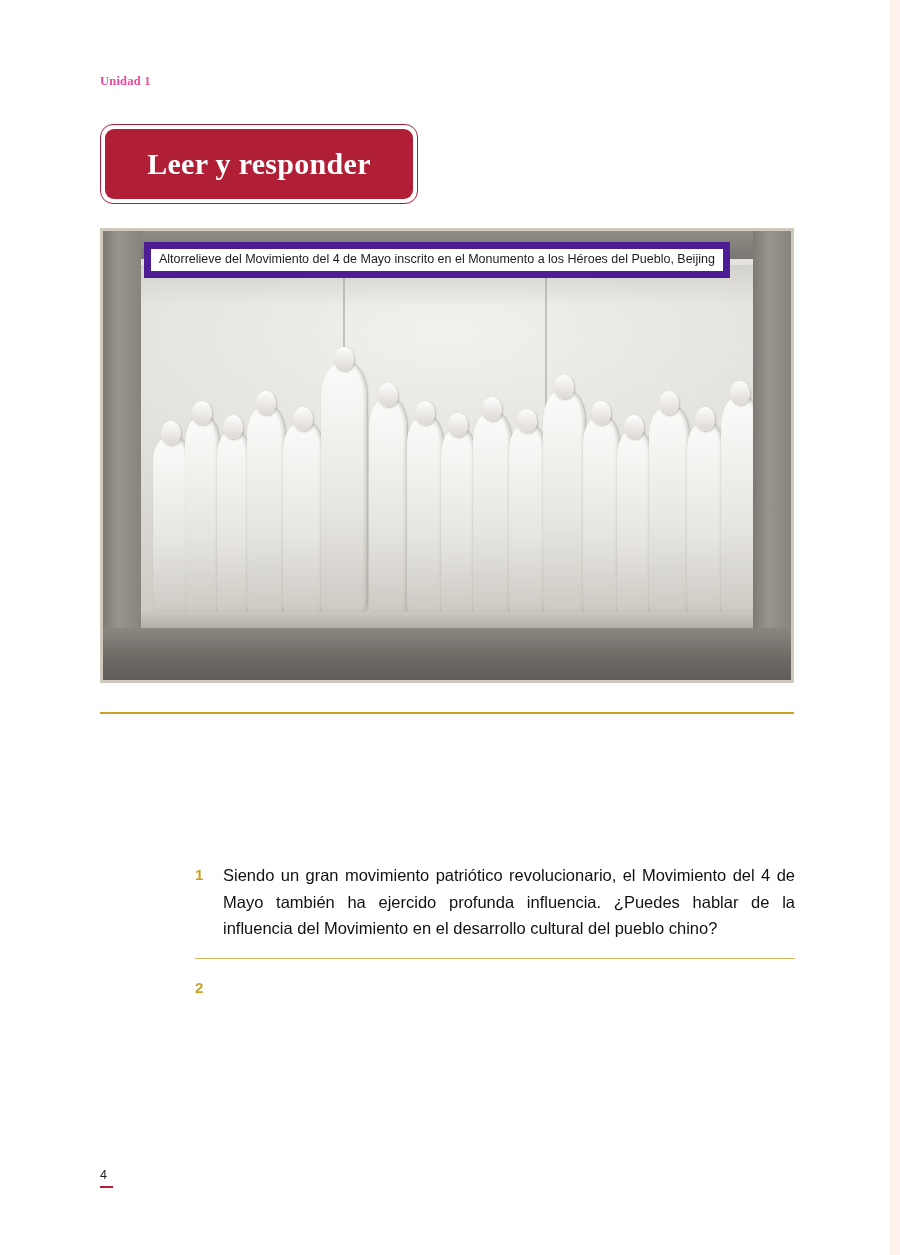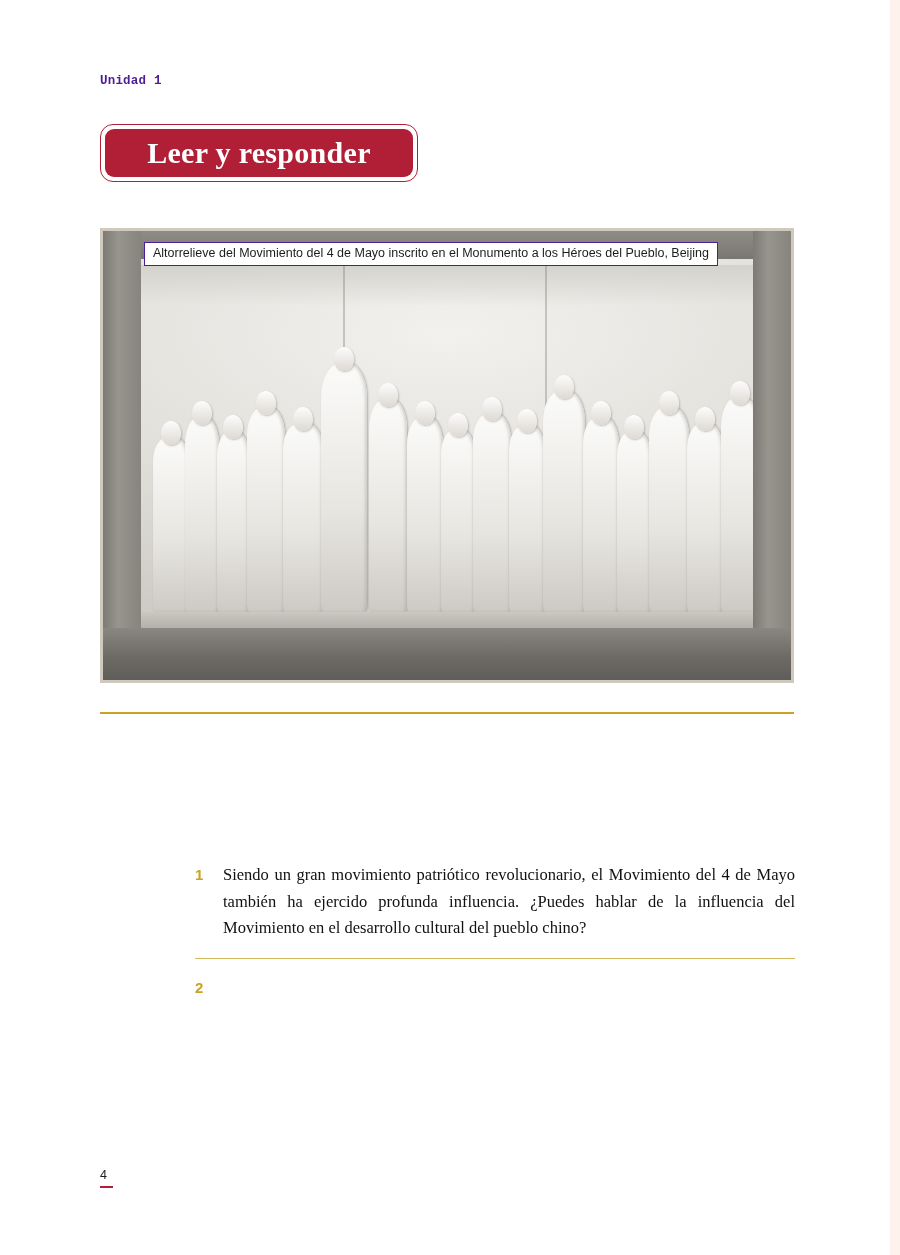--- a/index.html
+++ b/index.html
@@ -34,34 +34,34 @@
     left: 0;
     top: 0;
     width: 880px;
     height: 1255px;
   }
 
   .unit-label {
     position: absolute;
     left: 100px;
     top: 74px;
-    font-family: Liberation Mono, monospace;
+    font-family: Liberation Serif, serif;
     font-size: 12.5px;
     font-weight: bold;
-    color: #4c1d95;
+    color: #ec4899;
     letter-spacing: 0.2px;
   }
 
   
   .title-plaque {
     position: absolute;
     left: 100px;
     top: 124px;
     width: 318px;
-    height: 58px;
+    height: 80px;
   }
   .title-plaque .outline {
     position: absolute;
     inset: 0;
     border: 1.6px solid #b01f36;
     border-radius: 13px;
     background: #ffffff;
   }
   .title-plaque .fill {
     position: absolute;
@@ -177,21 +177,21 @@
     bottom: 16px;
     width: 3px;
     background: linear-gradient(180deg, #efedea, #c8c5bf);
   }
 
   .caption {
     position: absolute;
     left: 144px;
     top: 242px;
     background: #ffffff;
-    border: 1px solid #4c1d95;
+    border: 7px solid #4c1d95;
     padding: 3px 8px 4px 8px;
     font-family: "Liberation Sans", sans-serif;
     font-size: 12.5px;
     color: #1c1c1c;
     white-space: nowrap;
     line-height: 1.2;
   }
 
   .gold-rule {
     position: absolute;
@@ -231,21 +231,21 @@
     flex: 0 0 18px;
     font-family: "Liberation Sans", sans-serif;
     font-size: 15px;
     font-weight: bold;
     color: #c9a227;
     line-height: 1.55;
     padding-top: 1px;
   }
   .qtext {
     flex: 1 1 auto;
-    font-family: Liberation Serif, serif;
+    font-family: Liberation Sans, sans-serif;
     font-size: 16.5px;
     line-height: 1.62;
     color: #111111;
     text-align: justify;
   }
   .q-sep {
     height: 1px;
     background: #c9a227;
     opacity: 0.75;
     margin: 0 0 16px 0;

